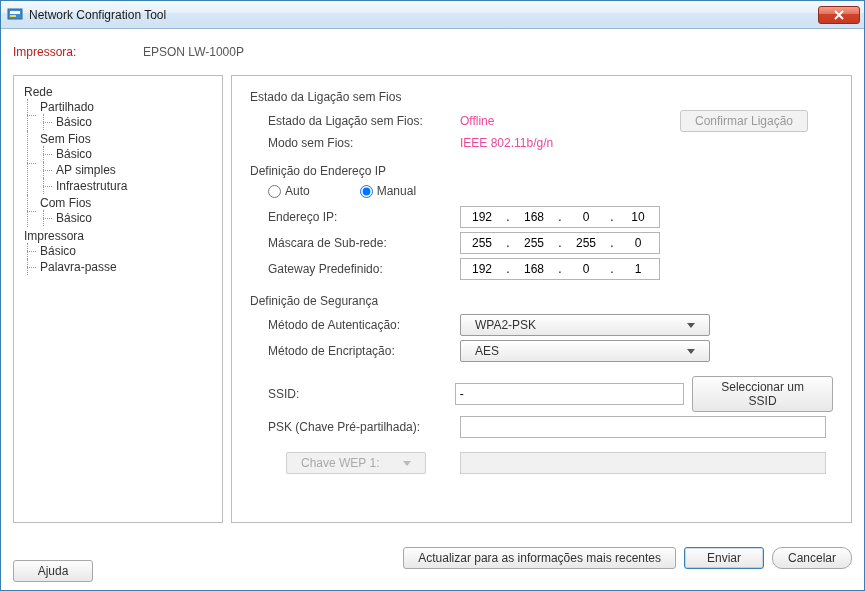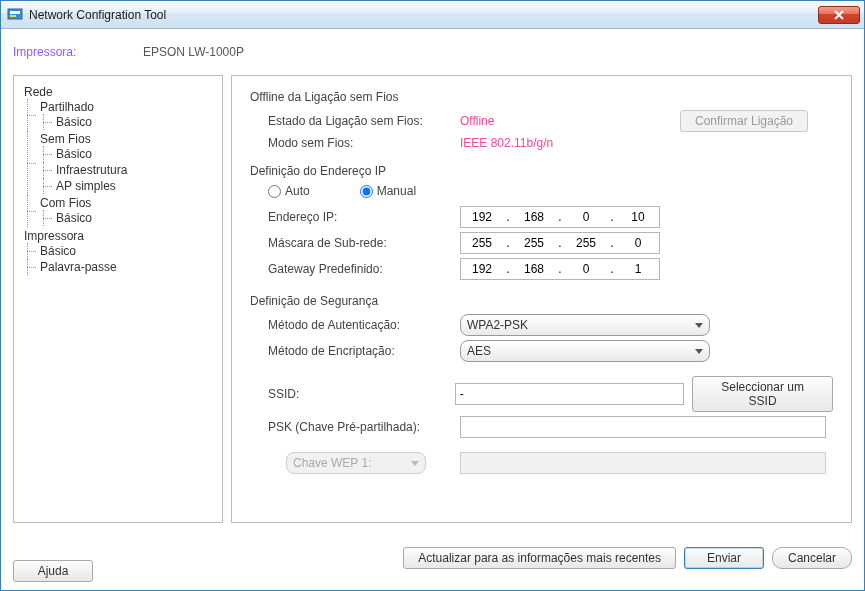--- a/index.html
+++ b/index.html
@@ -5,21 +5,21 @@
   * { box-sizing: border-box; font-family: "Segoe UI", Tahoma, sans-serif; font-size: 12px; }
   body { margin: 0; background: #fff; }
   .window { width: 865px; height: 591px; border: 1px solid #3c7fb1; background: #fff; position: relative; display: flex; flex-direction: column; }
   .titlebar { height: 28px; background: linear-gradient(to bottom, #f4f9fd 0%, #e6f0f9 45%, #d7e7f5 46%, #cfe3f4 100%); border-bottom: 1px solid #a0b8d0; display: flex; align-items: center; padding: 0 4px 0 6px; }
   .titlebar .app-icon { width: 16px; height: 16px; margin-right: 6px; display: flex; align-items: center; justify-content: center; }
   .titlebar .title { color: #1a1a1a; }
   .titlebar .spacer { flex: 1; }
   .titlebar .close-btn { width: 42px; height: 18px; background: linear-gradient(to bottom, #f4a08e 0%, #e56f5a 45%, #d1432b 46%, #c63a22 100%); border: 1px solid #8b2d1a; border-radius: 3px; display: flex; align-items: center; justify-content: center; color: #fff; font-weight: bold; cursor: pointer; }
   .client { flex: 1; display: flex; flex-direction: column; background: #fff; padding: 10px 12px 8px 12px; }
   .header-row { display: flex; align-items: center; height: 26px; margin-bottom: 10px; }
-  .header-row .lbl { color: #8b5cf6; width: 130px; }
+  .header-row .lbl { color: #b91c1c; width: 130px; }
   .header-row .val { color: #555; }
   .body { flex: 1; display: flex; gap: 8px; }
   .tree-panel { width: 210px; border: 1px solid #bcbcbc; background: #fff; padding: 8px 4px; overflow: auto; }
   .tree ul { list-style: none; margin: 0; padding-left: 16px; }
   .tree > ul { padding-left: 4px; }
   .tree li { position: relative; padding: 1px 0; color: #333; }
   .tree li > .node { padding: 1px 2px; cursor: default; white-space: nowrap; }
   .tree li::before { content: ""; position: absolute; left: -10px; top: 0; height: 100%; }
   .tree .dots::before { content: ""; position: absolute; left: -11px; top: 0; bottom: 50%; border-left: 1px dotted #999; }
   .tree .dots::after { content: ""; position: absolute; left: -11px; top: 50%; width: 9px; border-top: 1px dotted #999; }
@@ -30,21 +30,21 @@
   .field-row .fval { width: 180px; color: #ec4899; }
   .btn { background: linear-gradient(to bottom, #fdfdfd, #e8e8e8); border: 1px solid #a8a8a8; border-radius: 3px; padding: 3px 14px; color: #333; cursor: pointer; }
   .btn.disabled { color: #9a9a9a; background: #f2f2f2; border-color: #c8c8c8; cursor: default; margin-left: 40px; }
   .btn.primary { border-color: #3c7fb1; box-shadow: 0 0 0 1px rgba(60,127,177,0.25) inset; }
   .radio-row { display: flex; align-items: center; gap: 50px; padding-left: 18px; margin: 4px 0 8px 0; }
   .radio-opt { display: flex; align-items: center; gap: 4px; color: #444; }
   .radio-opt input { margin: 0; }
   .ip-box { display: flex; align-items: center; border: 1px solid #b5b5b5; background: #fff; height: 22px; }
   .ip-box input { border: none; width: 42px; text-align: center; outline: none; background: transparent; }
   .ip-box .dot { width: 10px; text-align: center; }
-  .select { width: 250px; height: 22px; border: 1px solid #9a9a9a; background: linear-gradient(to bottom, #fff, #eaeaea); border-radius: 8px; display: flex; align-items: center; padding: 0 6px; position: relative; cursor: pointer; }
+  .select { width: 250px; height: 22px; border: 1px solid #9a9a9a; background: linear-gradient(to bottom, #fff, #eaeaea); border-radius: 2px; display: flex; align-items: center; padding: 0 14px; position: relative; cursor: pointer; }
   .select .sel-text { flex: 1; color: #333; }
   .select .caret { width: 0; height: 0; border-left: 4px solid transparent; border-right: 4px solid transparent; border-top: 5px solid #555; }
   .select.disabled { background: #f1f1f1; color: #aaa; border-color: #cfcfcf; cursor: default; }
   .select.disabled .sel-text { color: #aaa; }
   .select.disabled .caret { border-top-color: #bbb; }
   .text-input { height: 22px; border: 1px solid #b5b5b5; background: #fff; padding: 0 4px; }
   .text-input.disabled { background: #f1f1f1; border-color: #cfcfcf; color: #aaa; }
   .footer { display: flex; align-items: center; margin-top: 10px; gap: 8px; }
   .footer .spacer { flex: 1; }
   .ssid-input { width: 236px; }
@@ -89,22 +89,22 @@
             <li><span class="node">Rede</span>
               <ul>
                 <li class="dots"><span class="node">Partilhado</span>
                   <ul>
                       <li class="dots"><span class="node">Básico</span></li>
                     </ul>
                 </li>
                 <li class="dots"><span class="node">Sem Fios</span>
                   <ul>
                     <li class="dots"><span class="node">Básico</span></li>
+                    <li class="dots"><span class="node">AP simples</span></li>
                     <li class="dots"><span class="node">Infraestrutura</span></li>
-                    <li class="dots"><span class="node">AP simples</span></li>
                   </ul>
                 </li>
                 <li class="dots"><span class="node">Com Fios</span>
                   <ul>
                       <li class="dots"><span class="node">Básico</span></li>
                     </ul>
                 </li>
               </ul>
             </li>
             <li><span class="node">Impressora</span>
@@ -112,21 +112,21 @@
                 <li class="dots"><span class="node">Básico</span></li>
                 <li class="dots"><span class="node">Palavra-passe</span></li>
               </ul>
             </li>
           </ul>
         </div>
       </div>
 
       <div class="content-panel">
 
-        <div class="section-title">Offline da Ligação sem Fios</div>
+        <div class="section-title">Estado da Ligação sem Fios</div>
         <div class="field-row">
           <span class="flabel">Estado da Ligação sem Fios:</span>
           <span class="fval">Offline</span>
           <button class="btn disabled">Confirmar Ligação</button>
         </div>
         <div class="field-row" style="margin-bottom:14px;">
           <span class="flabel">Modo sem Fios:</span>
           <span class="fval">IEEE 802.11b/g/n</span>
         </div>
 

